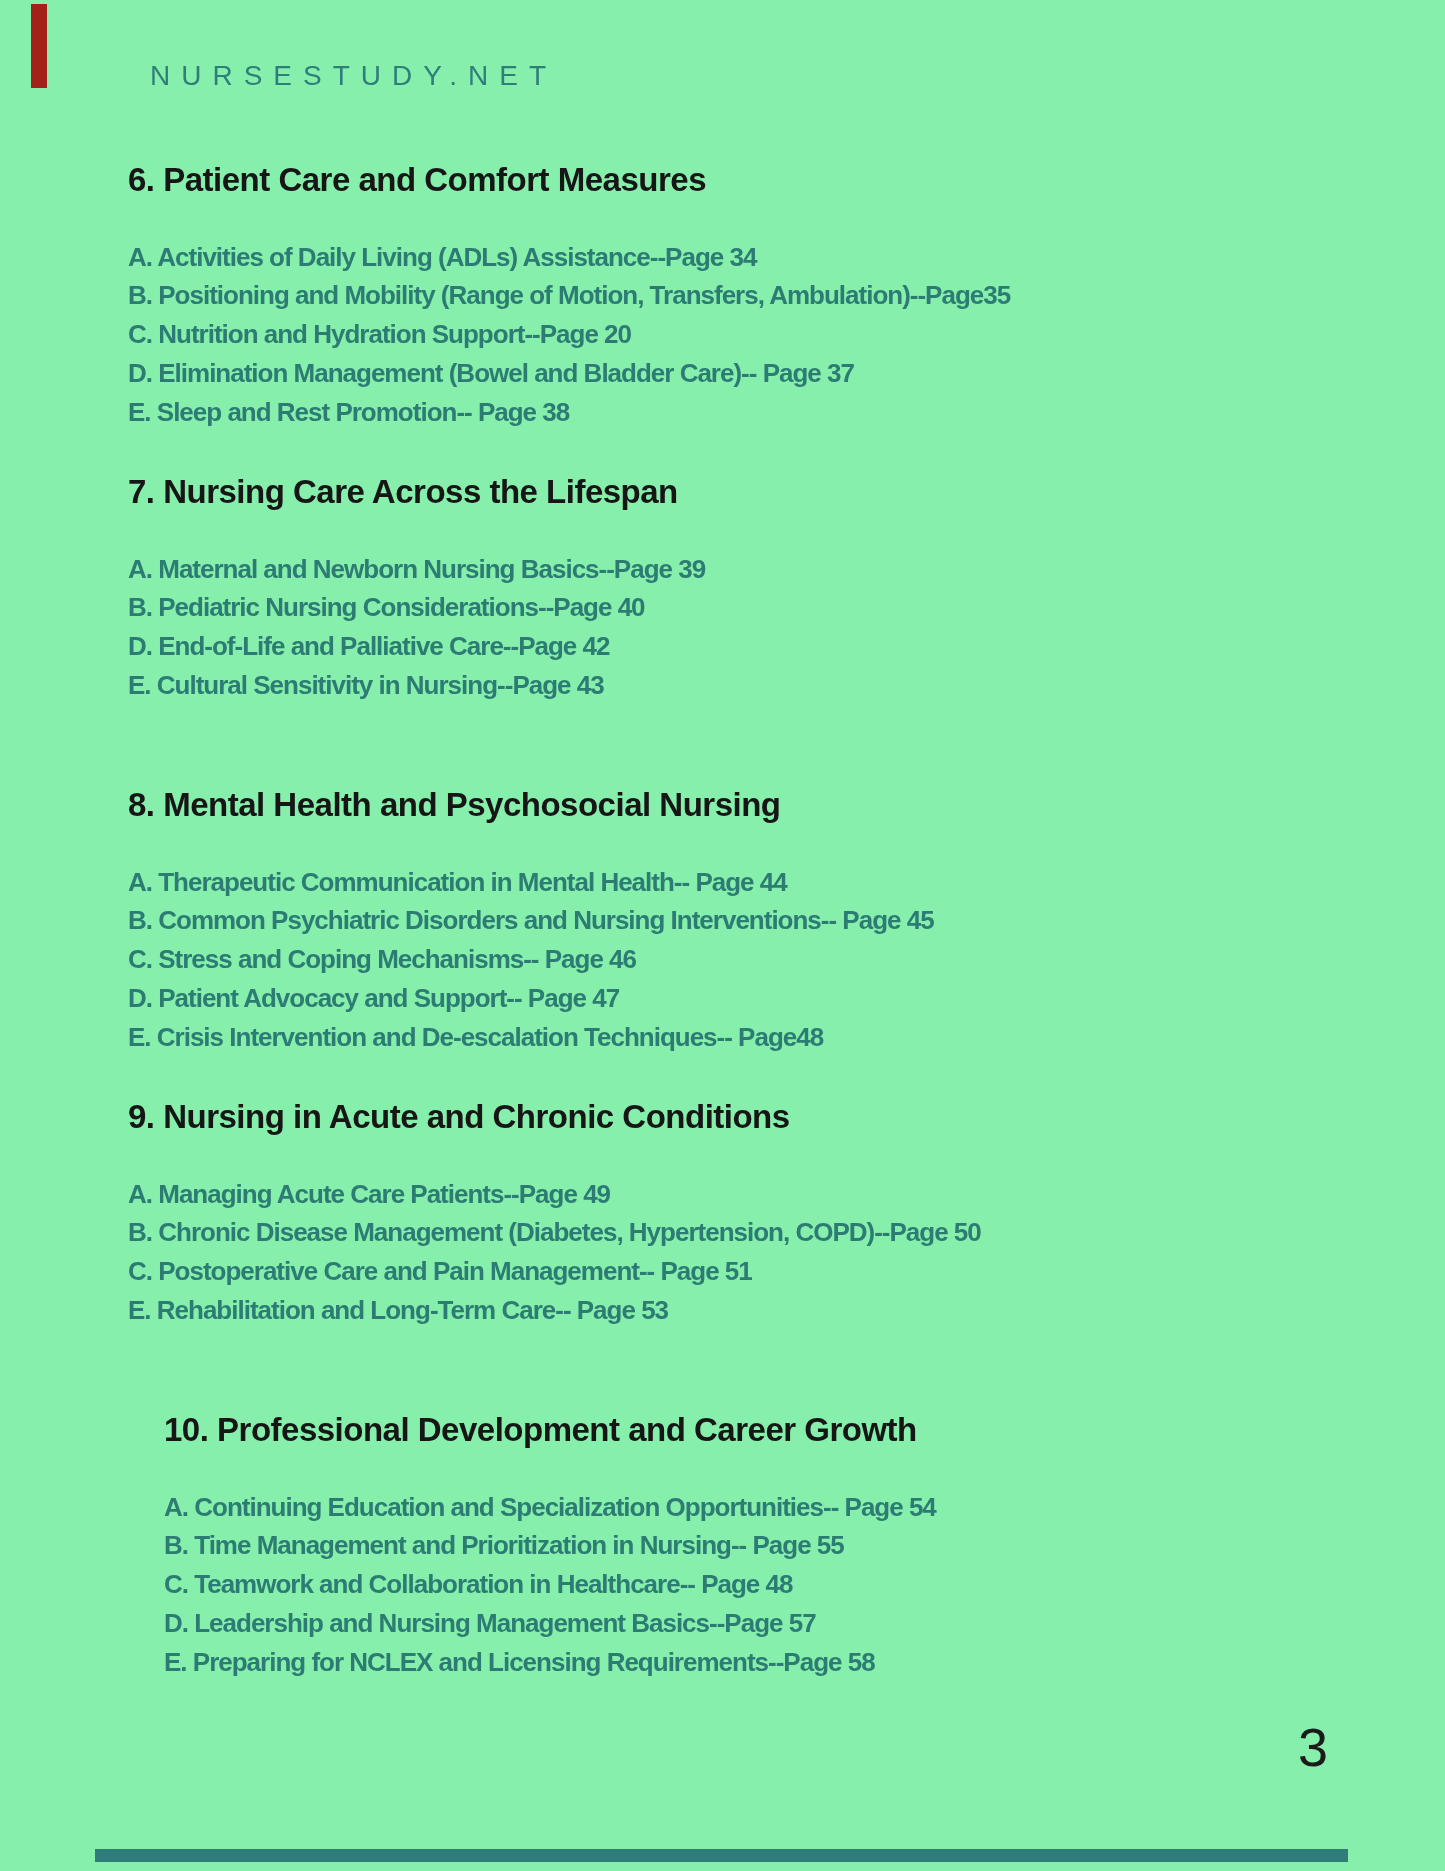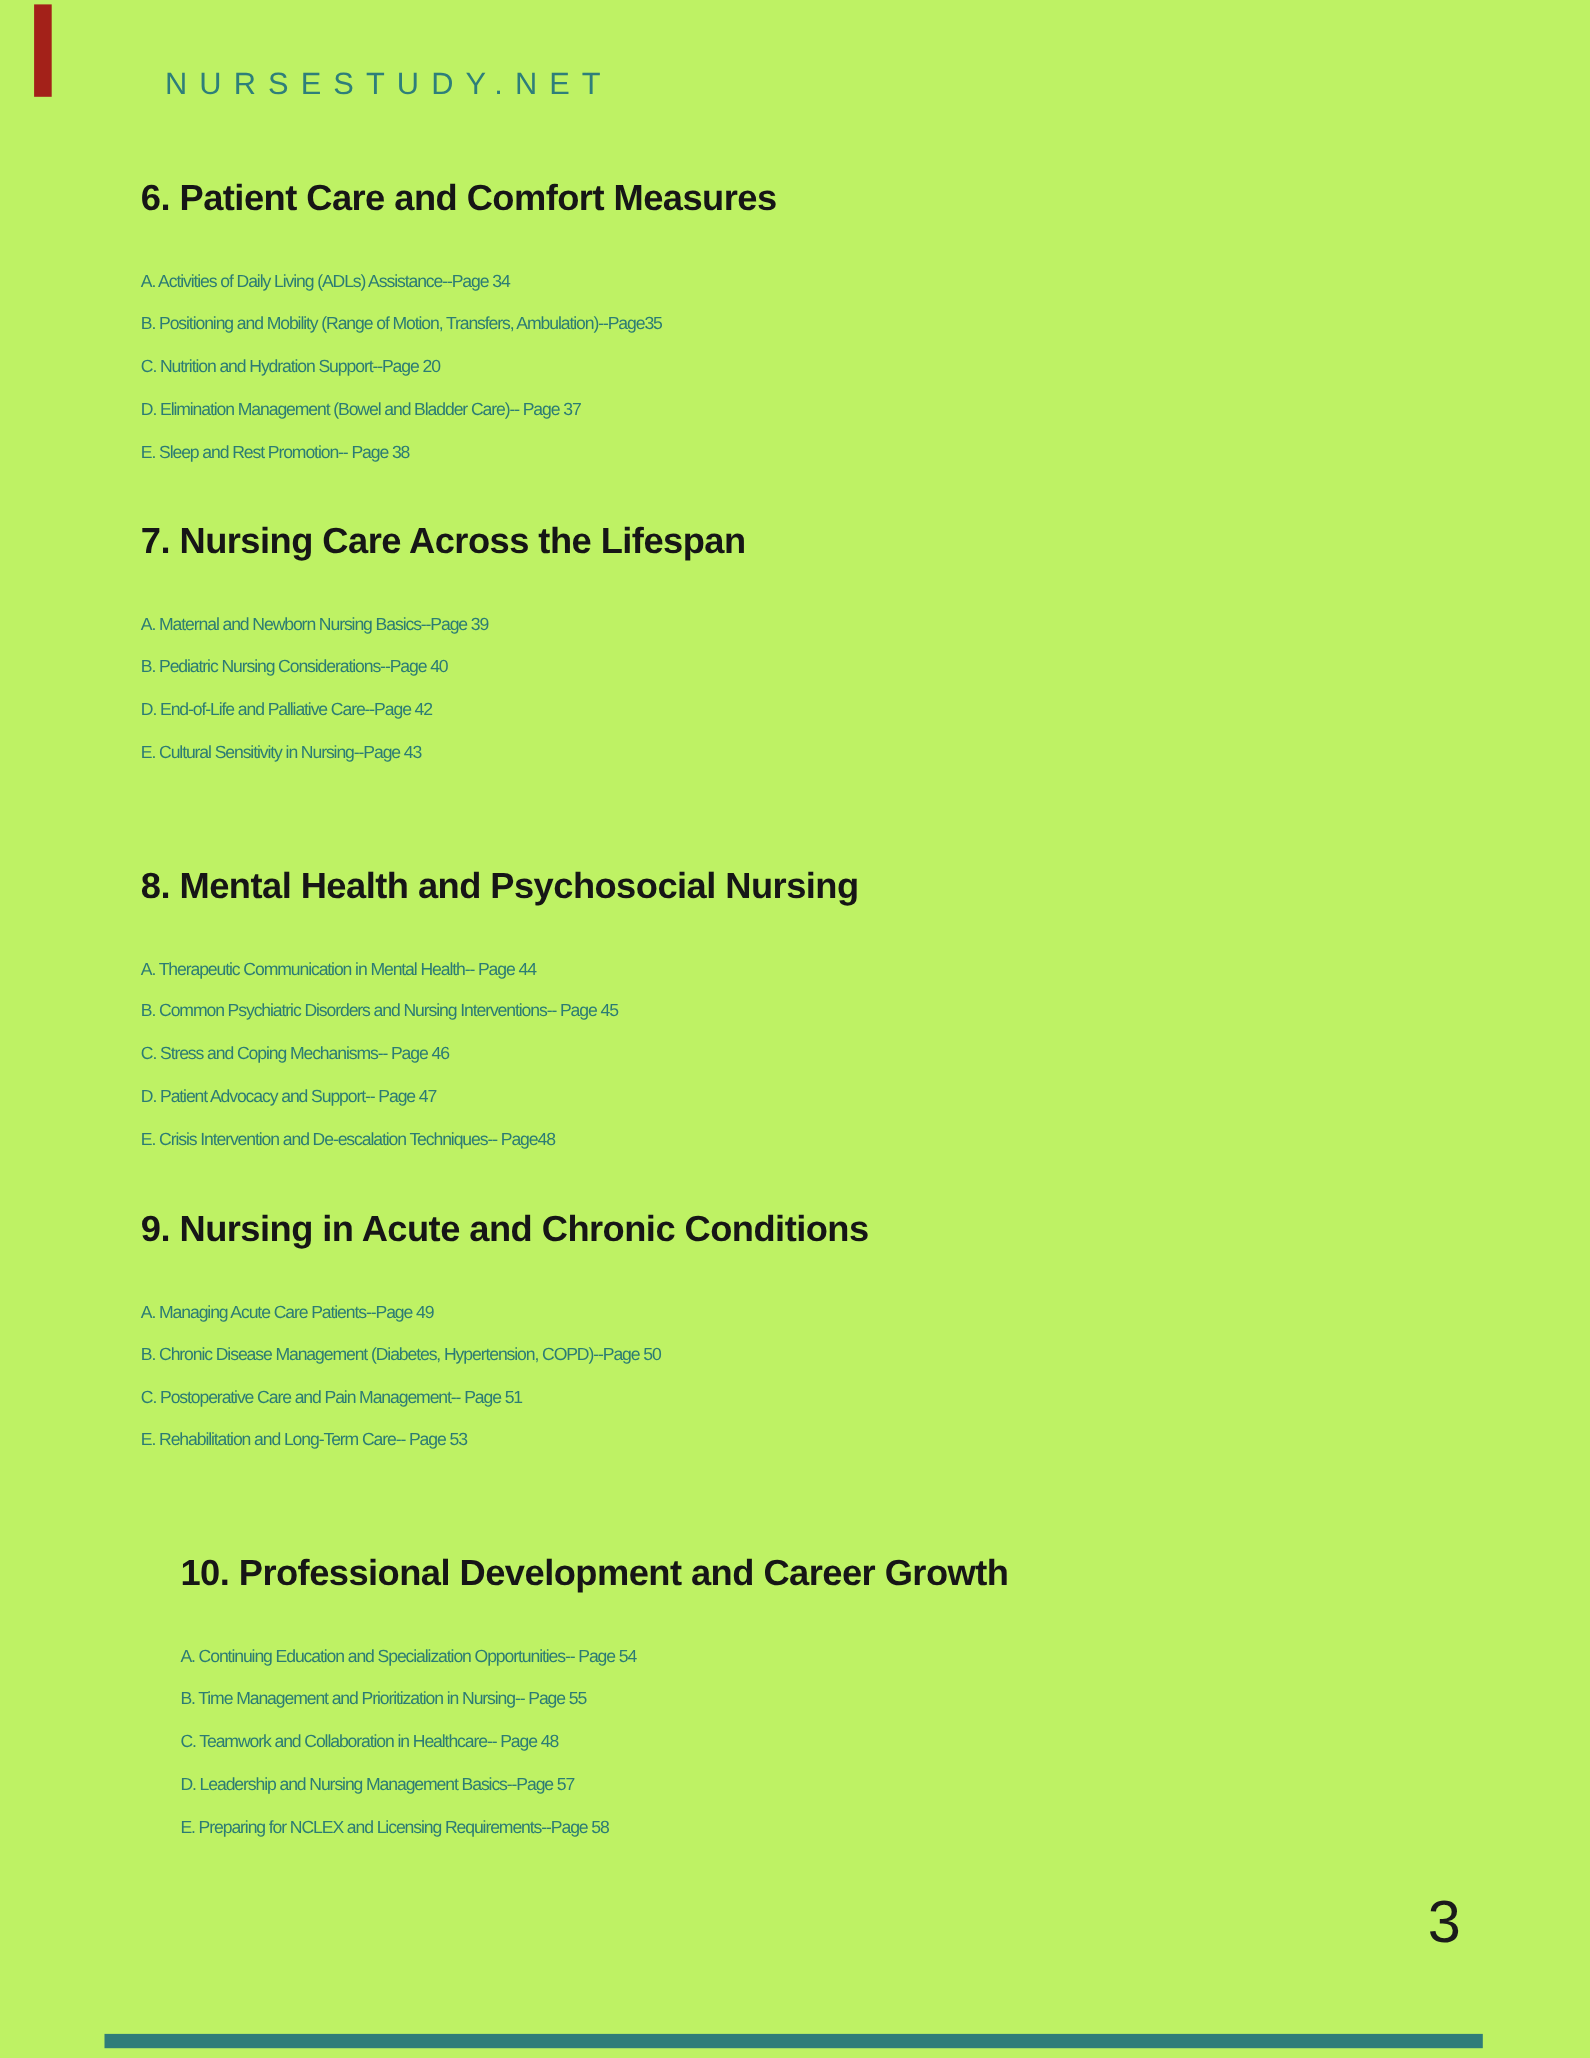--- a/index.html
+++ b/index.html
@@ -4,21 +4,21 @@
 <style>
   html, body {
     margin: 0;
     padding: 0;
     background: #ffffff;
   }
   .page {
     position: relative;
     width: 1445px;
     height: 1871px;
-    background: #bef264;
+    background: #86efac;
     overflow: hidden;
     font-family: "Liberation Sans", sans-serif;
   }
   .ribbon {
     position: absolute;
     left: 31px;
     top: 4px;
     width: 16px;
     height: 84px;
     background: #a32119;
@@ -47,23 +47,23 @@
     letter-spacing: -0.5px;
     color: #161616;
     white-space: nowrap;
   }
   .toc-section ul {
     list-style: none;
     margin: 42.6px 0 0 0;
     padding: 0;
   }
   .toc-section li {
-    font-size: 16px;
+    font-size: 26px;
     line-height: 38.75px;
-    font-weight: 400;
+    font-weight: 700;
     letter-spacing: -1px;
     color: #2c7c74;
     white-space: nowrap;
   }
   .pagenum {
     position: absolute;
     left: 1298px;
     top: 1720px;
     font-size: 54px;
     line-height: 54px;

